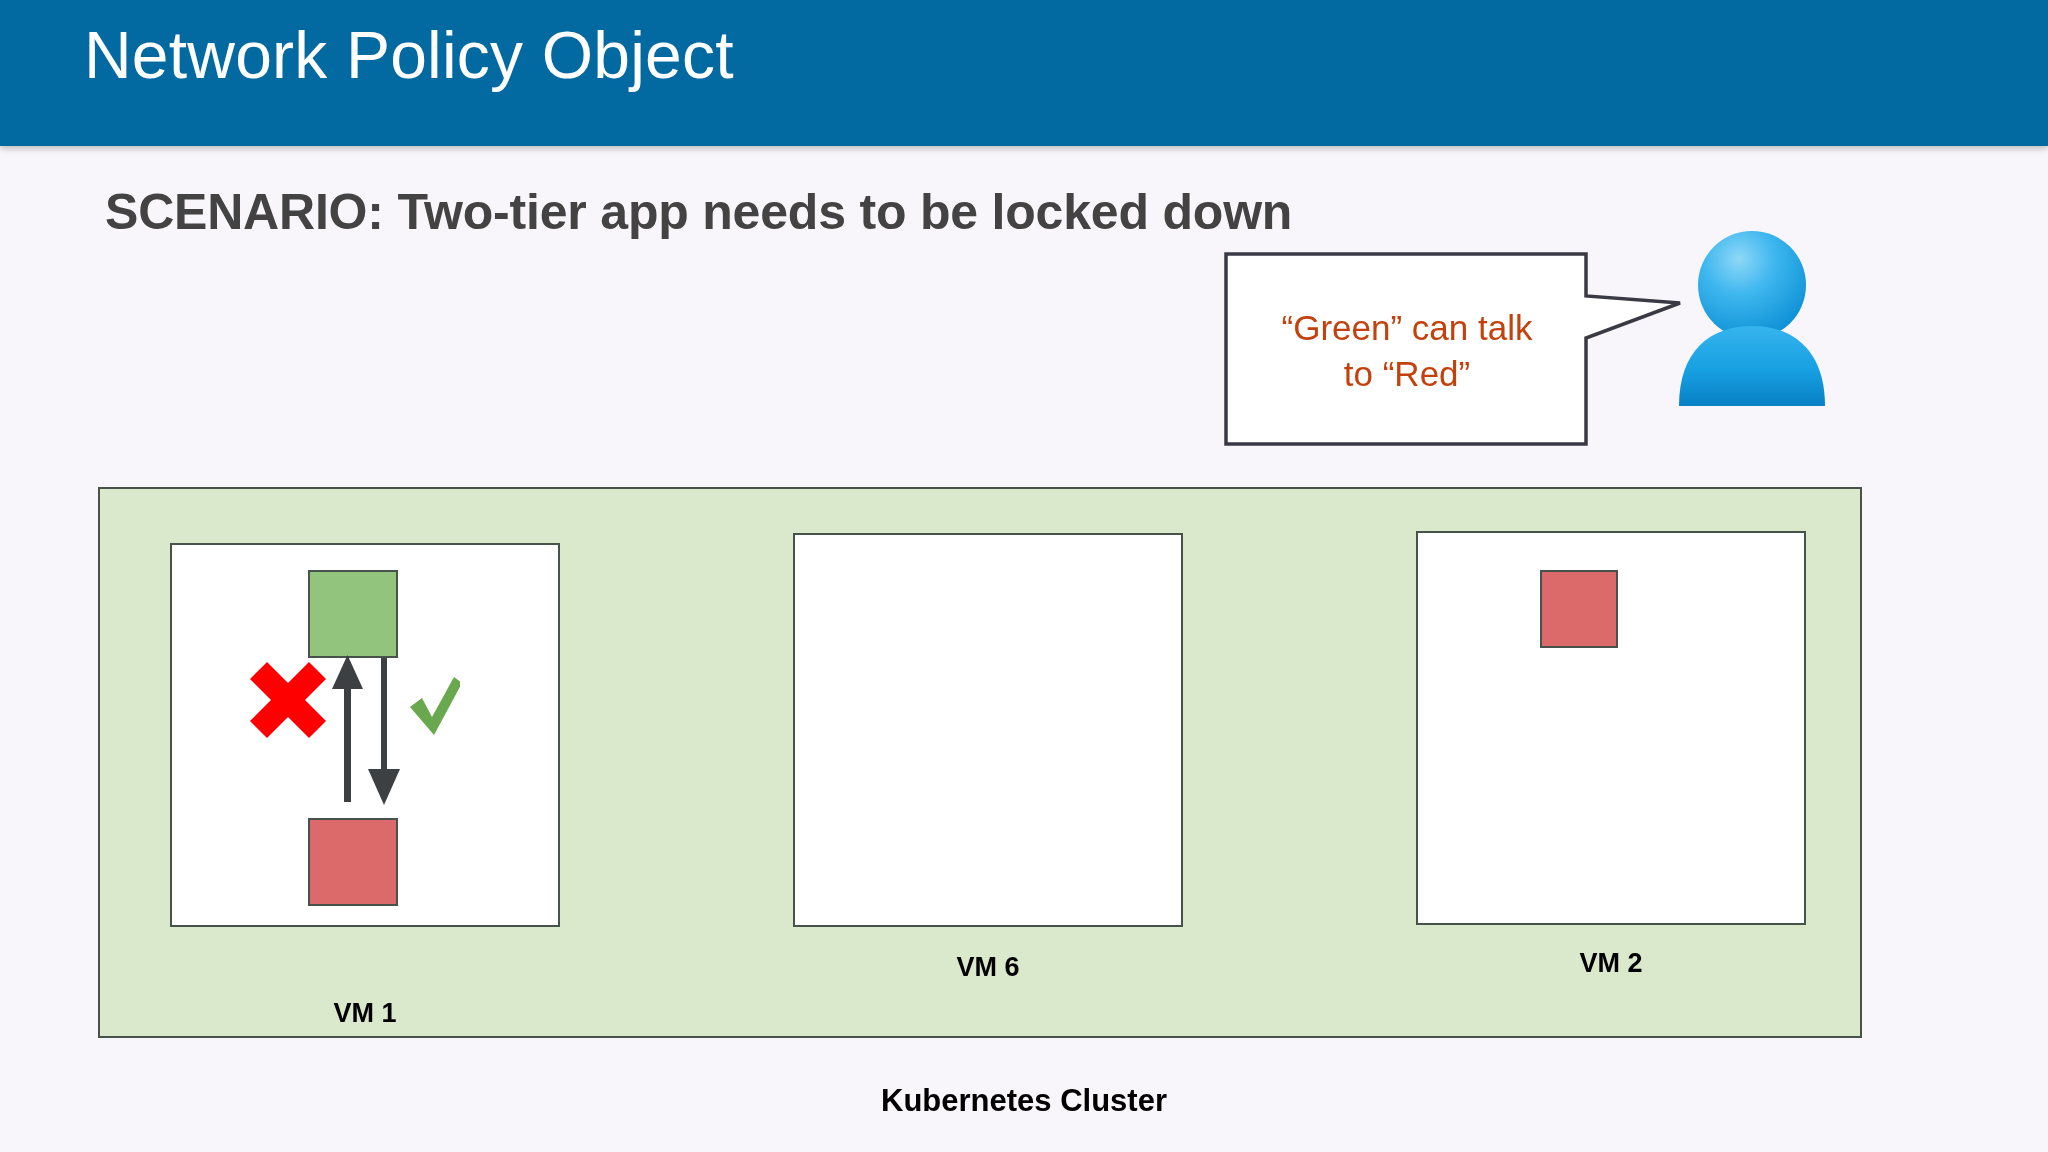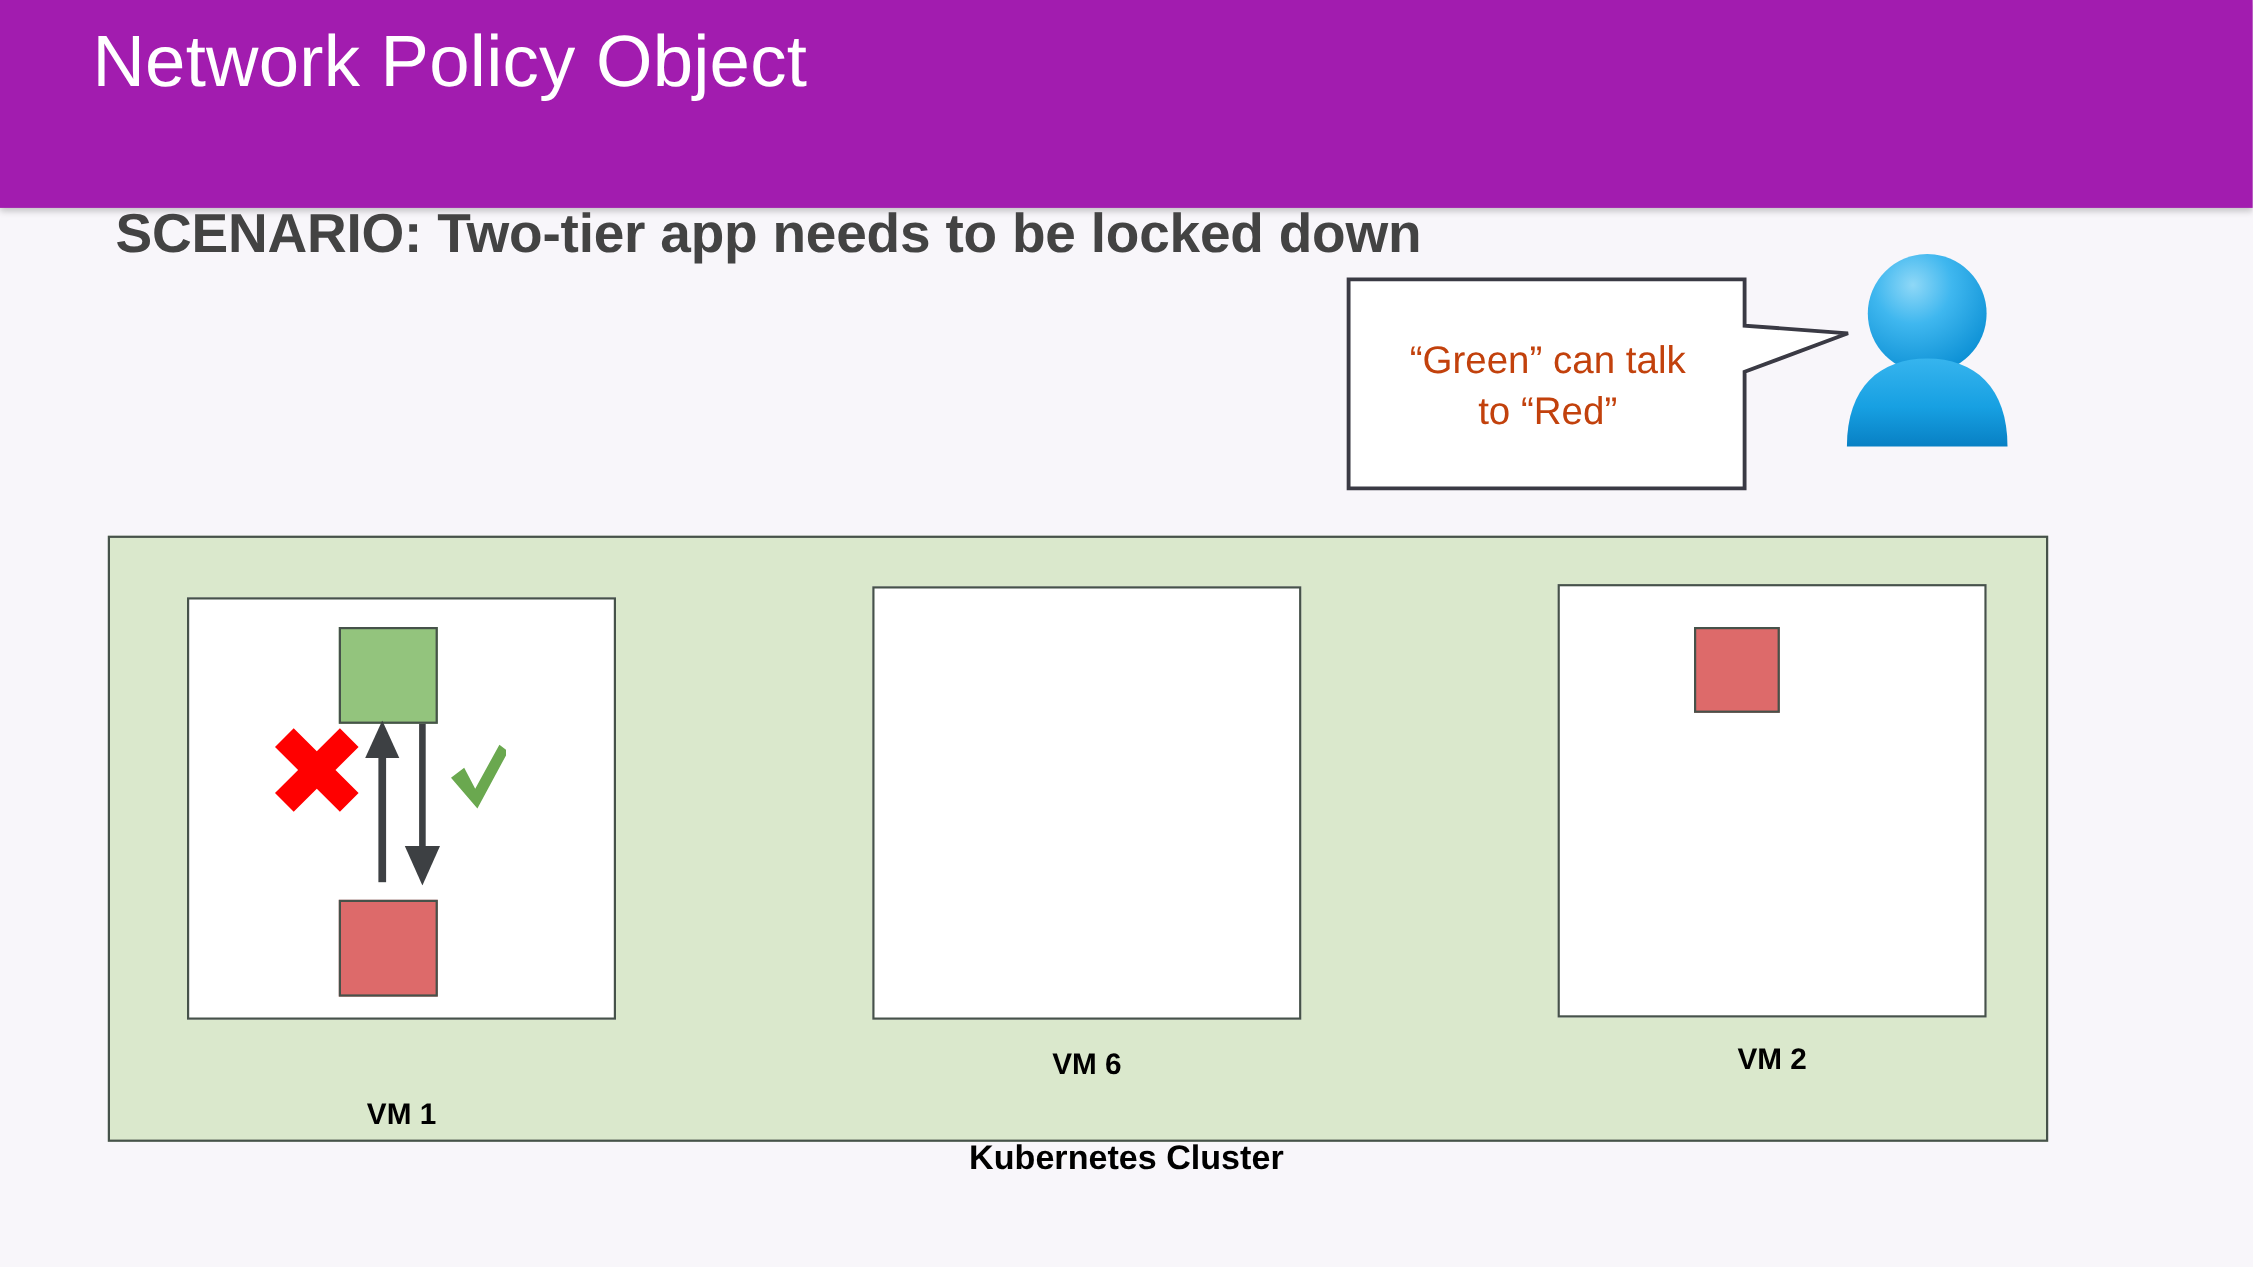--- a/index.html
+++ b/index.html
@@ -14,22 +14,22 @@
     overflow: hidden;
     position: relative;
   }
 
   
   .header-bar {
     position: absolute;
     left: 0;
     top: 0;
     width: 2048px;
-    height: 189px;
-    background: #a21caf;
+    height: 146px;
+    background: #0369a1;
     box-shadow: 0 3px 6px rgba(0,0,0,0.22);
   }
   .header-title {
     position: absolute;
     left: 84px;
     top: 22px;
     font-size: 66px;
     line-height: 1.0;
     font-weight: 400;
     color: #ffffff;
@@ -89,21 +89,21 @@
     top: 487px;
     width: 1764px;
     height: 551px;
     background: #dae8cc;
     border: 2px solid #46524a;
     box-sizing: border-box;
   }
   .cluster-caption {
     position: absolute;
     left: 0;
-    top: 1035px;
+    top: 1083px;
     width: 2048px;
     text-align: center;
     font-size: 31px;
     font-weight: bold;
     color: #000000;
   }
 
   
   .vm-box {
     position: absolute;

